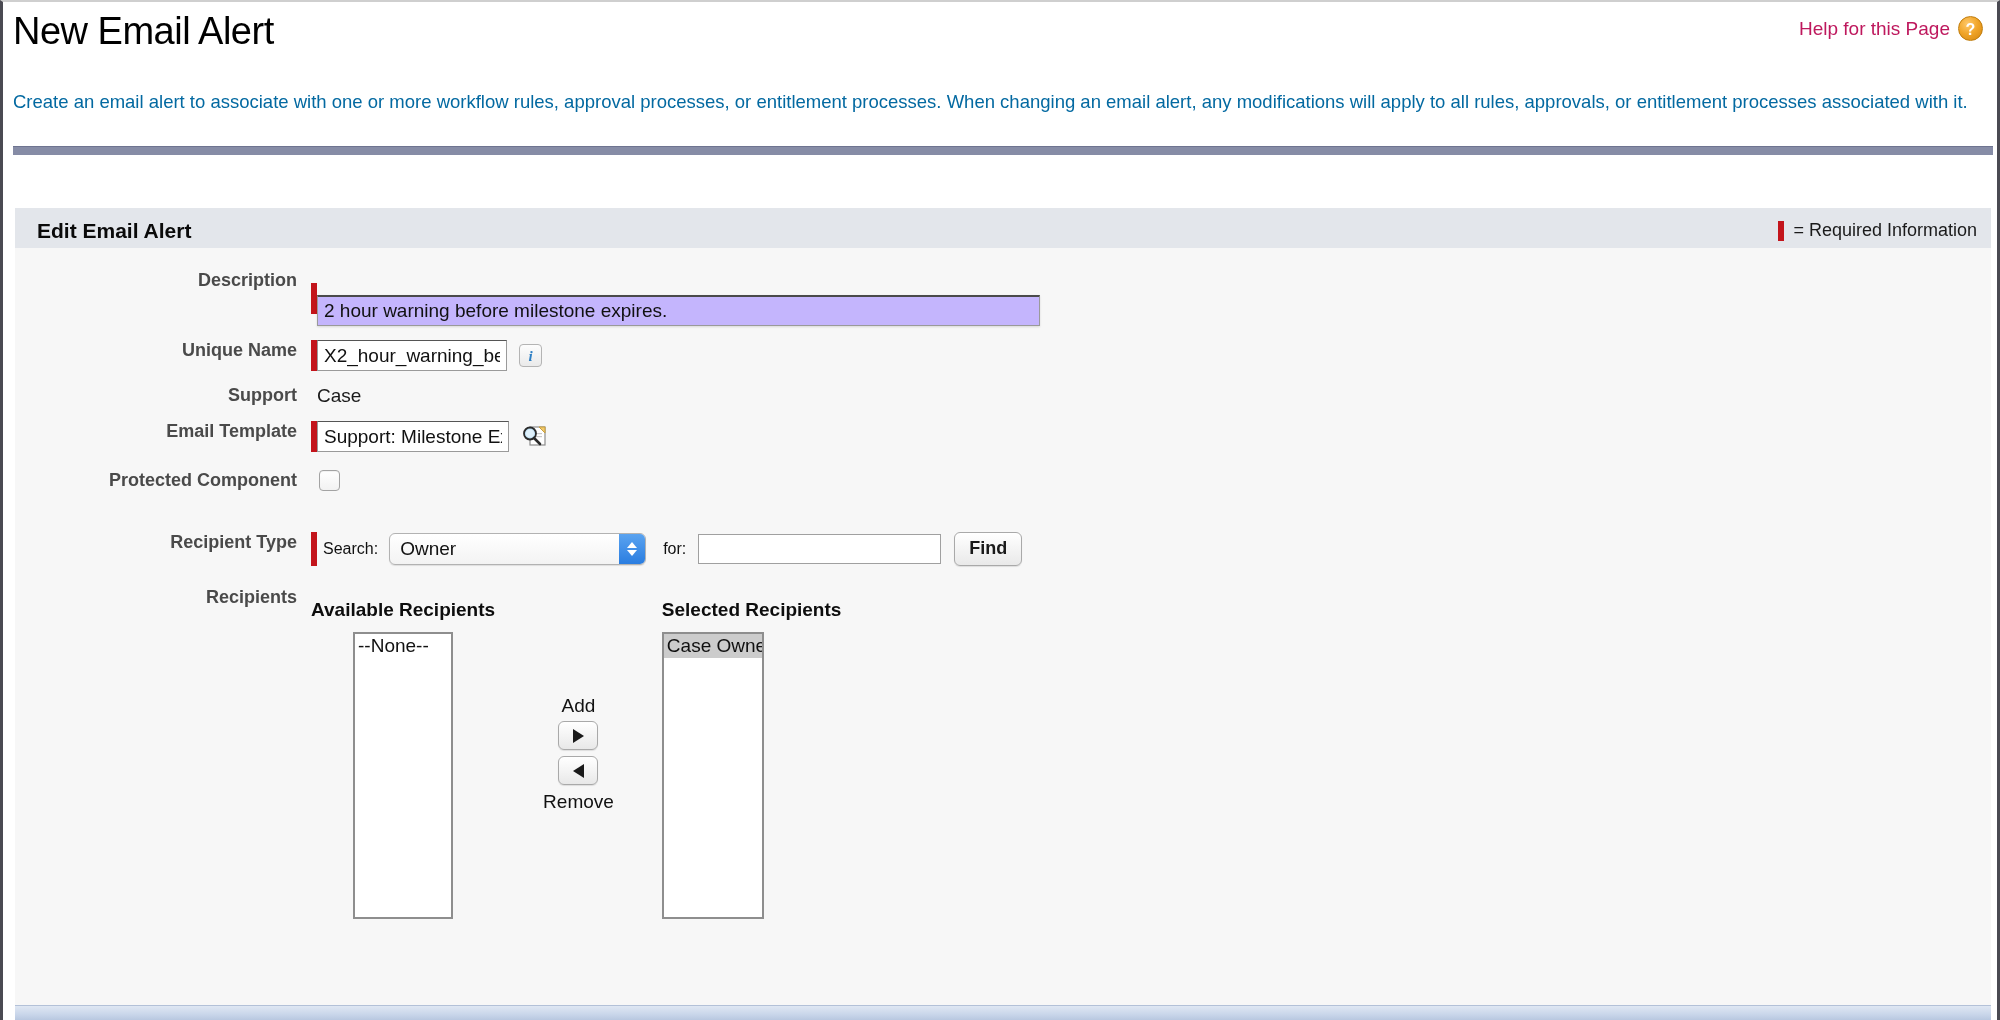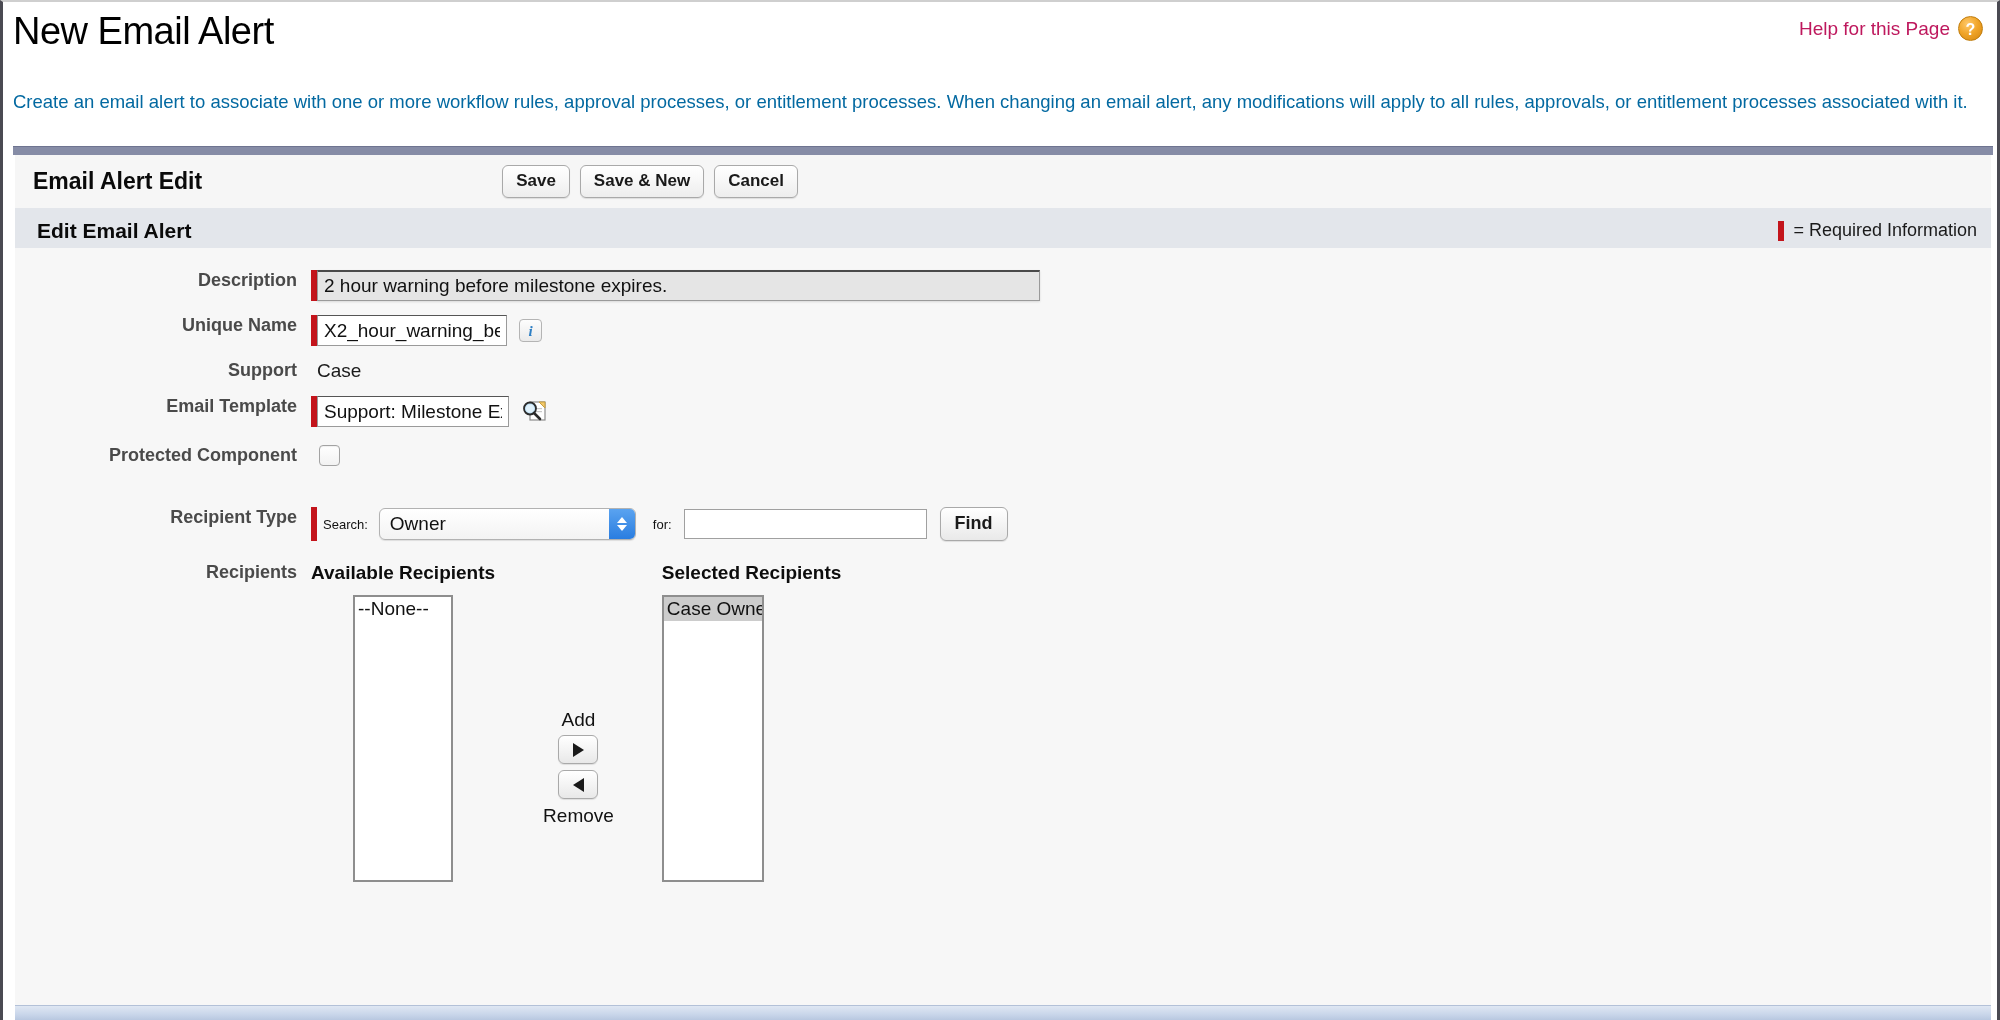--- a/index.html
+++ b/index.html
@@ -208,24 +208,25 @@
     color: #111111;
     padding: 3px 6px;
     box-sizing: border-box;
     border: 1px solid #9a9a9a;
     border-top-color: #555555;
     background: #ffffff;
     outline: none;
     height: 31px;
   }
   .text-input.focused {
-    background: #e5e5e5;
+    background: #c4b5fd;
     border: 1px solid #9a9a9a;
     border-top: 2px solid #4a4a4a;
     box-shadow: 0 1px 2px rgba(0,0,0,0.12);
+    margin-top: 25px;
   }
   .w-desc { width: 723px; }
   .w-unique { width: 190px; }
   .w-template { width: 192px; }
   .static-value {
     font-size: 19px;
     color: #1a1a1a;
     padding-left: 6px;
   }
   .info-icon {
@@ -299,21 +300,21 @@
   }
   .chev {
     width: 0; height: 0;
     border-left: 5px solid transparent;
     border-right: 5px solid transparent;
   }
   .chev.up { border-bottom: 6px solid #ffffff; }
   .chev.down { border-top: 6px solid #ffffff; }
 
   .inline-label {
-    font-size: 13px;
+    font-size: 16px;
     color: #111111;
     white-space: nowrap;
   }
   .for-input {
     width: 243px;
     height: 30px;
     border: 1px solid #a0a0a0;
     background: #ffffff;
     font-size: 18px;
     font-family: "Liberation Sans", sans-serif;
@@ -330,21 +331,22 @@
     border-radius: 6px;
     padding: 5px 14px 6px 14px;
     cursor: pointer;
     box-shadow: 0 1px 1px rgba(0,0,0,0.10);
     font-family: "Liberation Sans", sans-serif;
   }
 
   
   .dual-list {
     display: flex;
-    align-items: center;
+    align-items: flex-start;
+    margin-top: 12px;
   }
   .list-col { display: flex; flex-direction: column; }
   .list-heading {
     font-size: 19px;
     font-weight: bold;
     color: #0d0d0d;
     margin-bottom: 11px;
     white-space: nowrap;
   }
   .list-box {
@@ -426,28 +428,20 @@
     <div class="help-link-wrap">
       <a class="help-link">Help for this Page</a>
       <span class="help-icon">?</span>
     </div>
 
     <div class="intro-text">Create an email alert to associate with one or more workflow rules, approval processes, or entitlement processes. When changing an email alert, any modifications will apply to all rules, approvals, or entitlement processes associated with it.</div>
   </div>
 
   <div class="divider-bar"></div>
 
-  <div class="action-bar">
-    <div class="section-title">Email Alert Edit</div>
-    <div class="action-buttons">
-      <button class="btn">Save</button>
-      <button class="btn">Save &amp; New</button>
-      <button class="btn">Cancel</button>
-    </div>
-  </div>
 
   <div class="sub-header">
     <div class="sub-header-title">Edit Email Alert</div>
     <div class="required-legend">
       <span class="req-swatch"></span>
       <span>= Required Information</span>
     </div>
   </div>
 
   <div class="form-body">

